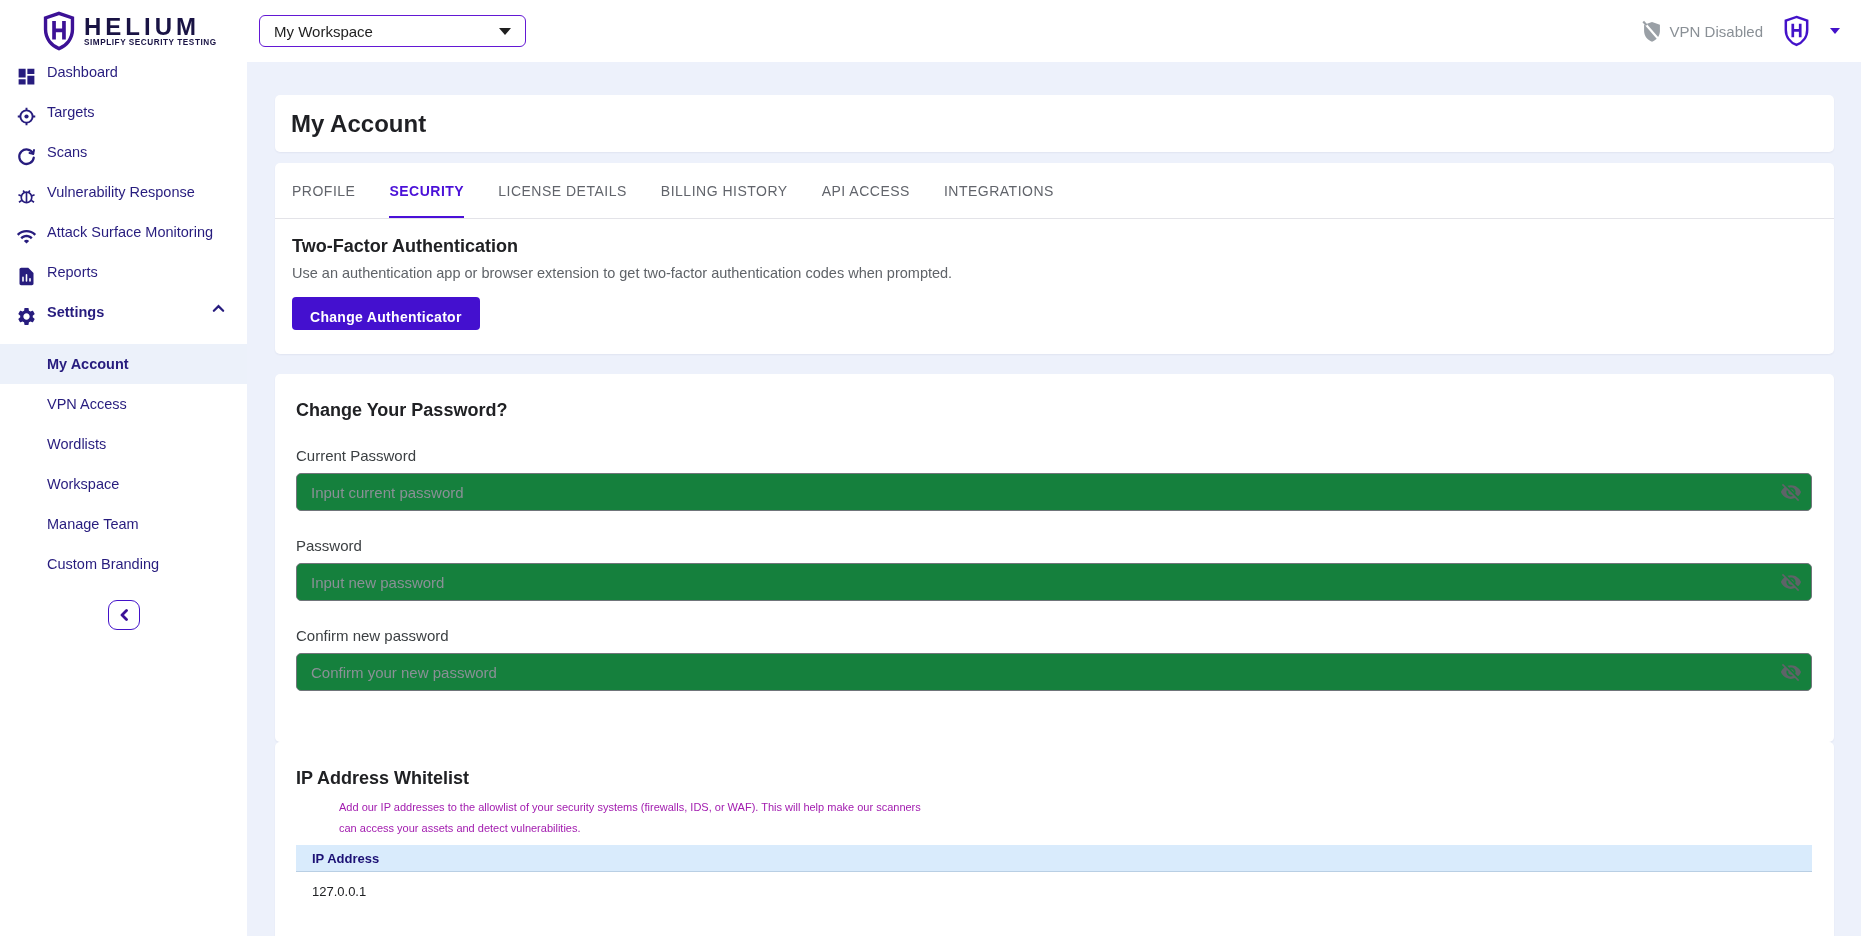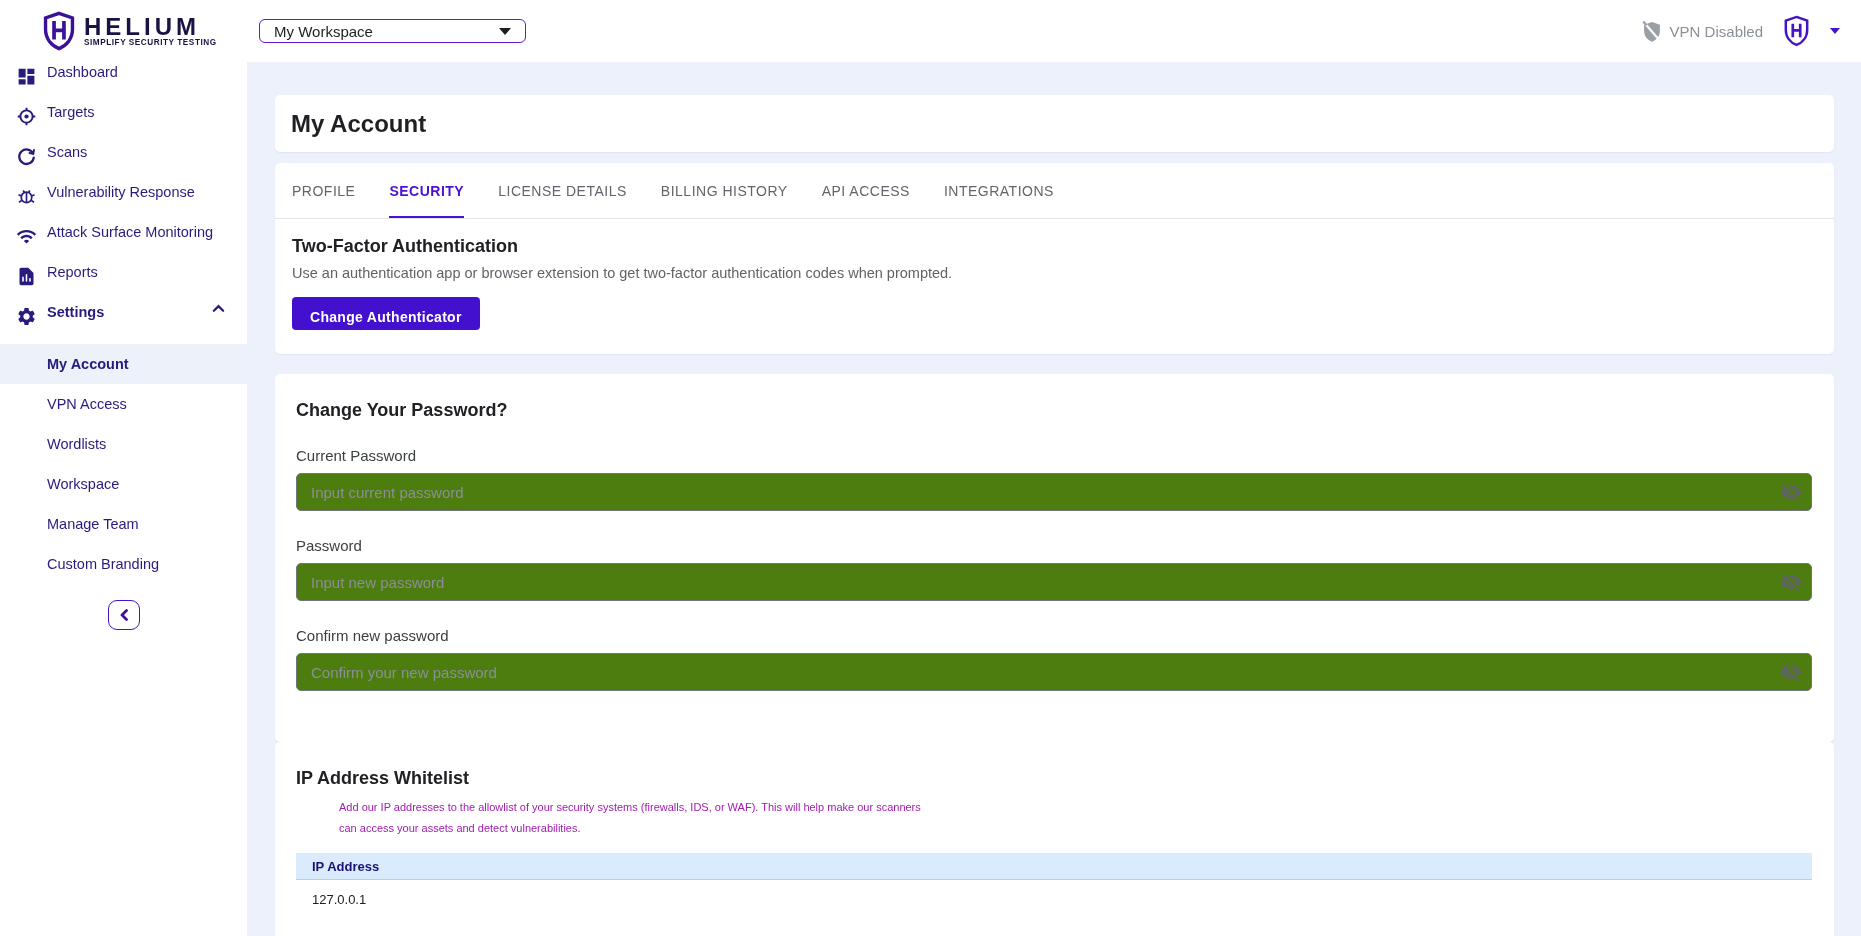--- a/index.html
+++ b/index.html
@@ -22,21 +22,21 @@
   .sub-item { height:40px; display:flex; align-items:center; padding-left:47px;
     color:#271c7e; font-size:14.5px; cursor:pointer; }
   .sub-item.active { background:#ecf1fa; font-weight:700; }
   .collapse-row { display:flex; justify-content:center; padding-top:16px; }
   .collapse-btn { width:32px; height:30px; border:1.5px solid #4312c9; border-radius:9px;
     background:#fff; display:flex; align-items:center; justify-content:center; cursor:pointer; }
 
   
   .main { flex:1; display:flex; flex-direction:column; height:100%; }
   .topbar { height:62px; background:#fff; display:flex; align-items:center; padding:0 21px 0 12px; }
-  .ws-select { width:267px; height:24px; border:1.5px solid #6318d4; border-radius:6px;
+  .ws-select { width:267px; height:32px; border:1.5px solid #6318d4; border-radius:6px;
     display:flex; align-items:center; padding:0 14px; font-size:15px; color:#1f1f1f; cursor:pointer; background:#fff; }
   .ws-select .caret { margin-left:auto; width:0; height:0; border-left:6px solid transparent;
     border-right:6px solid transparent; border-top:7px solid #1f1f1f; }
   .topbar-right { margin-left:auto; display:flex; align-items:center; gap:10px; }
   .vpn-status { display:flex; align-items:center; gap:8px; color:#8a9096; font-size:15px; }
   .avatar-shield { margin-left:10px; display:flex; align-items:center; cursor:pointer; }
   .user-caret { width:0; height:0; border-left:5.5px solid transparent; border-right:5.5px solid transparent;
     border-top:6.5px solid #4312c9; margin-left:10px; cursor:pointer; }
 
   .content { flex:1; background:#edf1fb; padding:33px 27px 0 28px; overflow:hidden; }
@@ -60,28 +60,28 @@
     font-family:inherit; }
 
   .cards-row { display:flex; gap:0;flex-direction:column; }
   .panel { flex:1; min-height:368px; }
   .pwd-panel { padding:26px 22px 20px 21px; }
   .panel-heading { font-size:18px; font-weight:700; color:#202124; }
   .field-group { margin-top:26px; }
   .field-label { font-size:15px; color:#3c4043; margin-bottom:9px; }
   .input-wrap { position:relative; }
   .input-wrap input { width:100%; height:38px; border:1px solid #70757a; border-radius:5px;
-    padding:0 44px 0 14px; font-size:15px; color:#202124; font-family:inherit; background:#4d7c0f; }
+    padding:0 44px 0 14px; font-size:15px; color:#202124; font-family:inherit; background:#15803d; }
   .input-wrap input::placeholder { color:#8a9096; }
   .eye-btn { position:absolute; right:10px; top:50%; transform:translateY(-50%);
     background:none; border:none; cursor:pointer; display:flex; align-items:center; }
 
   .ip-panel { padding:26px 22px 20px 21px; }
   .ip-desc { font-size:11px; color:#a21caf; margin-top:8px; line-height:21px; max-width:590px;margin-left:43px; }
-  .ip-table { margin-top:14px; }
+  .ip-table { margin-top:6px; }
   .ip-table-header { background:#d9ebfc; height:27px; display:flex; align-items:center;
     padding-left:16px; font-size:13px; font-weight:700; color:#1c1175; border-bottom:1px solid #b9cfe4; }
   .ip-row { padding:12px 0 0 16px; font-size:13px; color:#202124; }
 
   .delete-row { margin-top:13px; }
   .btn-danger { height:33px; padding:0 5px; background:#fff; border:1.5px solid #ef0c3d; border-radius:5px;
     color:#ef0c3d; font-size:13.5px; font-weight:700; letter-spacing:0.4px; display:inline-flex;
     align-items:center; gap:8px; cursor:pointer; font-family:inherit; }
 
   svg { display:block; }

